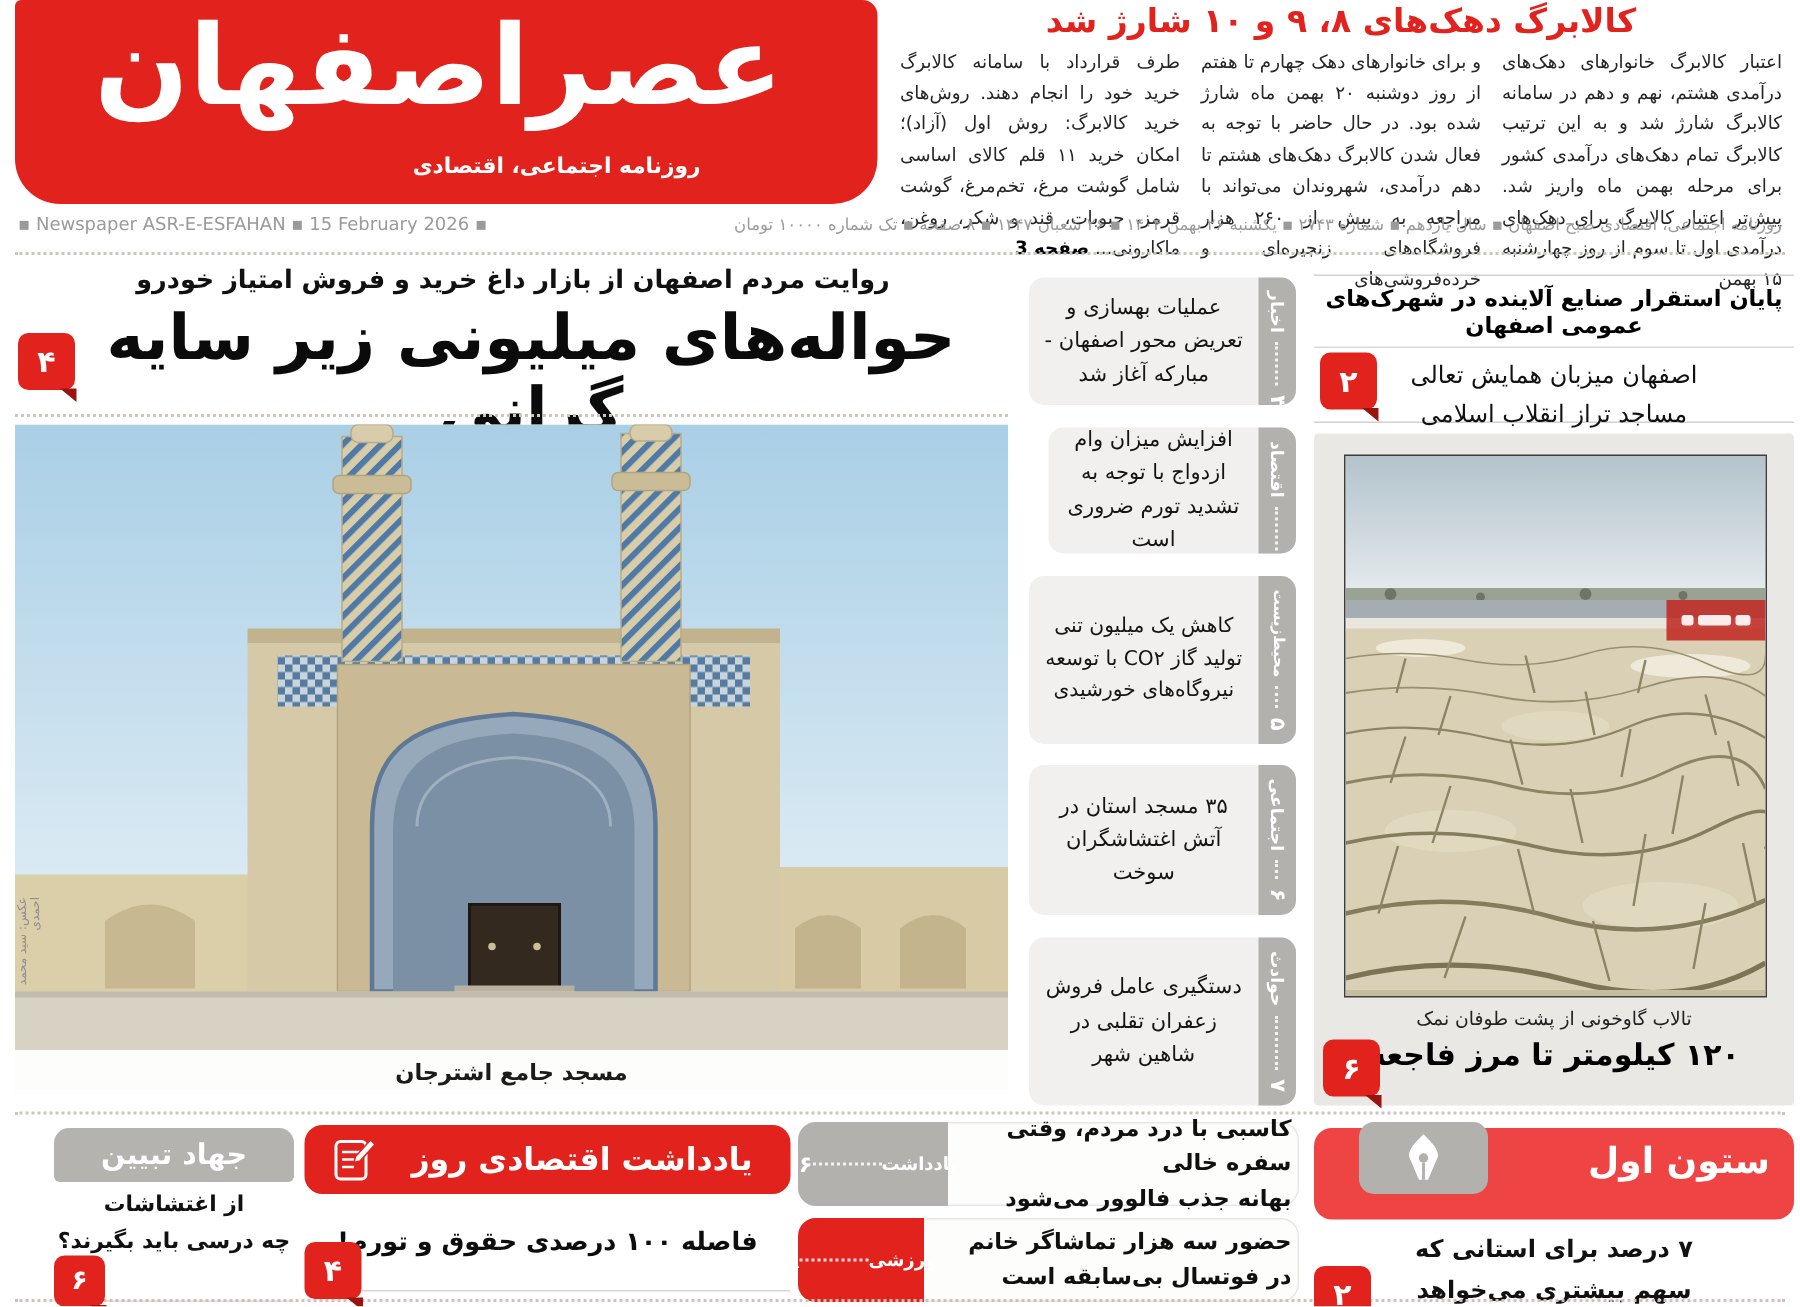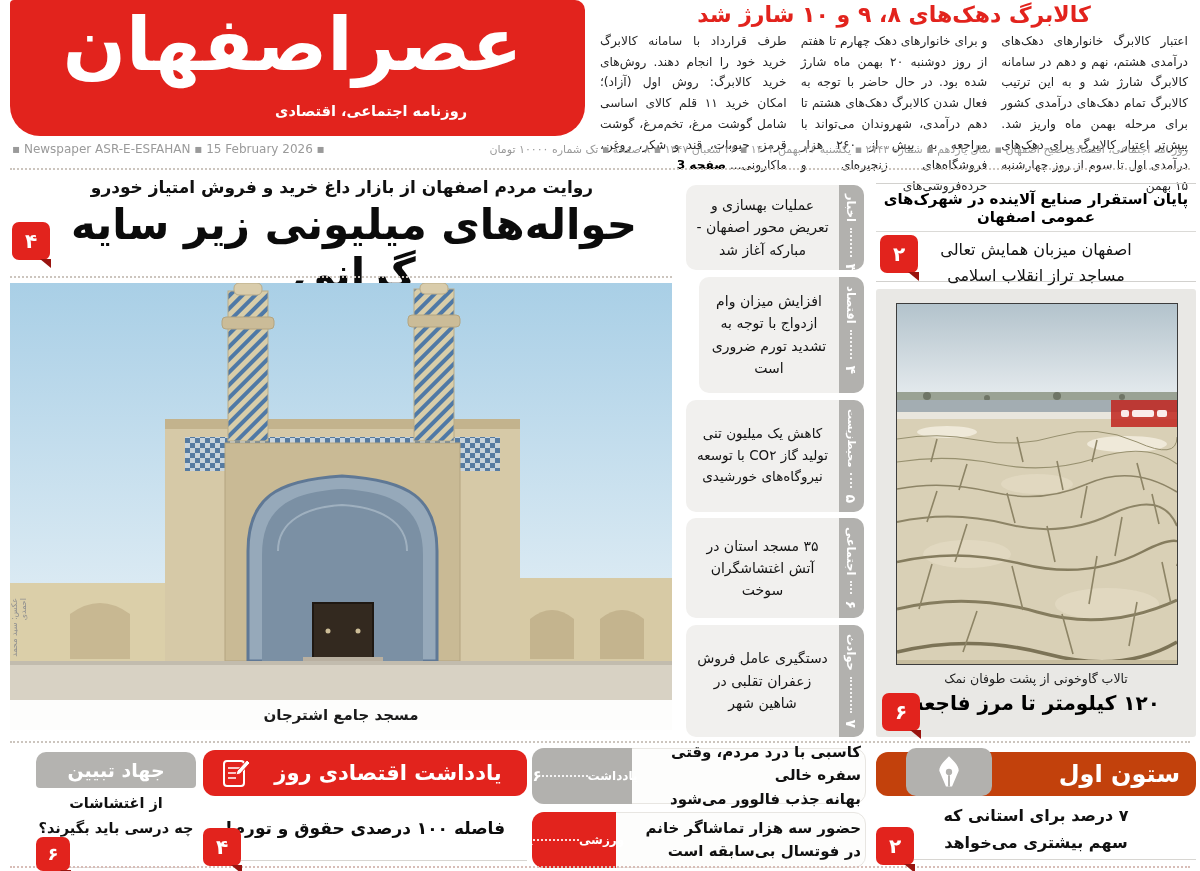--- a/index.html
+++ b/index.html
@@ -61,21 +61,21 @@
   
   .right-photo{position:absolute;left:876px;top:289px;width:320px;height:448px;background:#e9e8e5;border-radius:3px;}
   .rp-frame{position:absolute;left:20px;top:14px;width:280px;height:360px;border:1px solid #3c3c3c;overflow:hidden;}
   .rp-cap1{position:absolute;top:382px;left:0;right:0;text-align:center;font-weight:normal;font-size:12.5px;color:#222;}
   .rp-cap2{position:absolute;top:402px;left:0;right:0;text-align:center;font-weight:bold;font-size:20px;color:#000;}
   .wm{position:absolute;right:0;top:96px;width:66px;height:27px;background:rgba(193,36,29,.85);
       display:flex;align-items:center;justify-content:center;gap:3px;}
   .wm i{display:block;height:7px;background:rgba(255,255,255,.9);border-radius:2px;}
   
   .col-one{position:absolute;left:876px;top:752px;width:320px;height:112px;}
-  .co-head{position:relative;height:44px;background:#c2410c;border-radius:12px;}
+  .co-head{position:relative;height:61px;background:#ef4444;border-radius:12px;}
   .co-head-label{position:absolute;right:16px;top:0;bottom:0;line-height:44px;color:#fff;
                  font-weight:bold;font-size:24px;}
   .co-nib{position:absolute;left:30px;top:-4px;width:86px;height:48px;background:#b2b1ae;
           border-radius:10px;display:flex;align-items:center;justify-content:center;}
   .co-body{position:relative;height:64px;border-bottom:1px solid #d8d6d2;text-align:center;
            font-weight:bold;font-size:16px;line-height:1.7;color:#111;padding-top:6px;box-sizing:border-box;}
   .mid-rows{position:absolute;left:532px;top:748px;width:334px;height:120px;display:flex;
             flex-direction:column;justify-content:space-between;}
   .mrow{position:relative;height:56px;border-radius:12px;background:#fdfdfc;border:1px solid #e8e6e2;box-sizing:border-box;}
   .htab{position:absolute;top:-1px;bottom:-1px;left:-1px;border-radius:12px 0 0 12px;display:flex;
@@ -189,21 +189,21 @@
       <div class="idx-text">عملیات بهسازی و تعریض محور اصفهان - مبارکه آغاز شد</div>
       <div class="vtab">
         <div class="vtab-in" style="width:96px;">
           <span class="vtab-name">اخبار</span>
           <span class="vtab-dots"></span>
           <span class="vtab-page">۳</span>
         </div>
       </div>
     </div>
 
-    <div class="idx-item" style="height:116px;margin-left:13px;">
+    <div class="idx-item" style="height:84px;margin-left:13px;">
       <div class="idx-text">افزایش میزان وام ازدواج با توجه به تشدید تورم ضروری است</div>
       <div class="vtab">
         <div class="vtab-in" style="width:106px;">
           <span class="vtab-name">اقتصاد</span>
           <span class="vtab-dots"></span>
           <span class="vtab-page">۴</span>
         </div>
       </div>
     </div>
 

